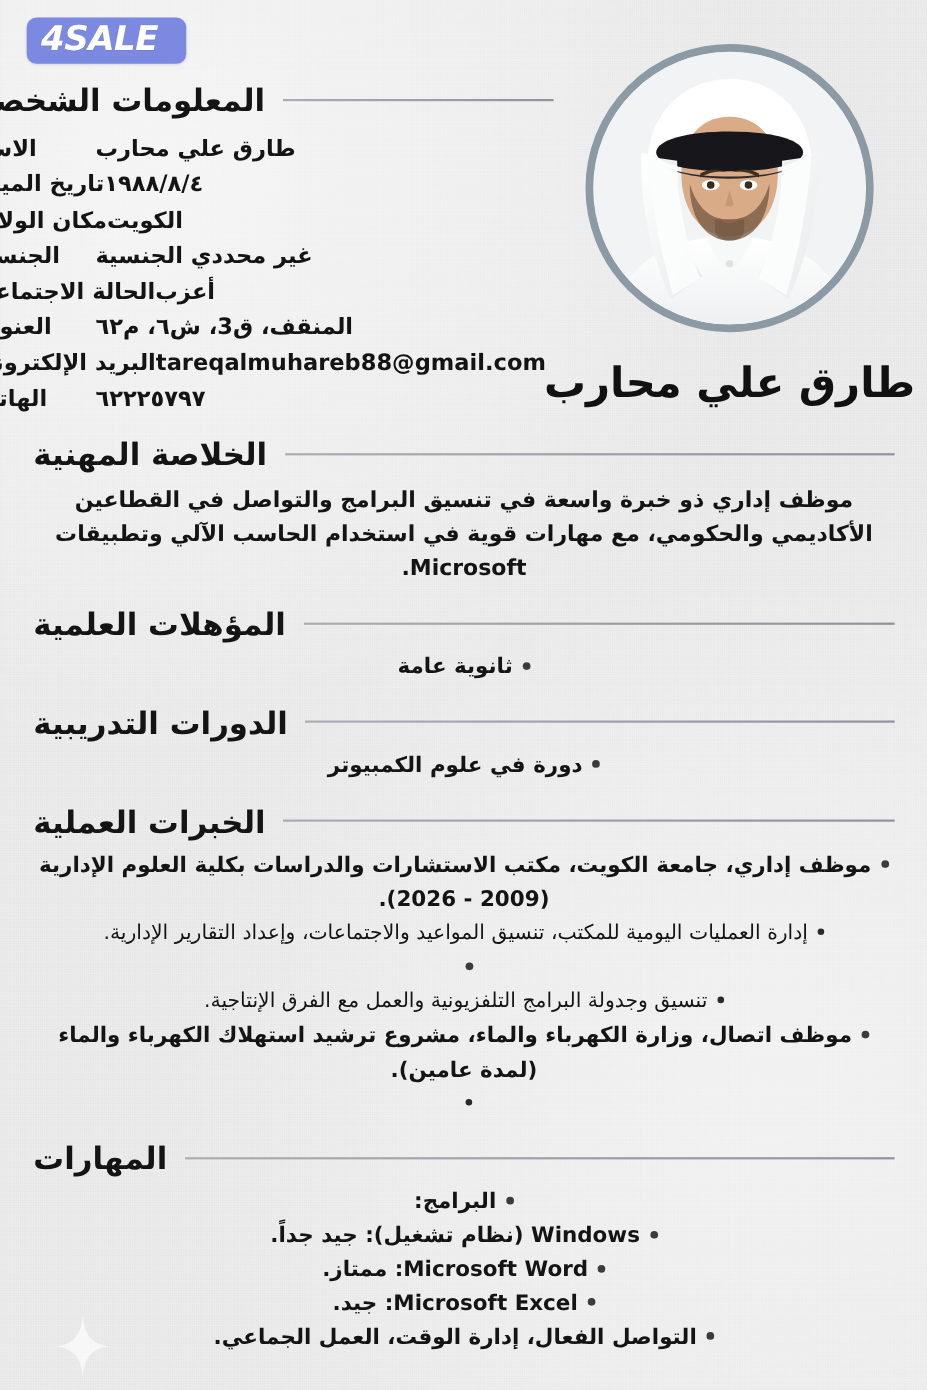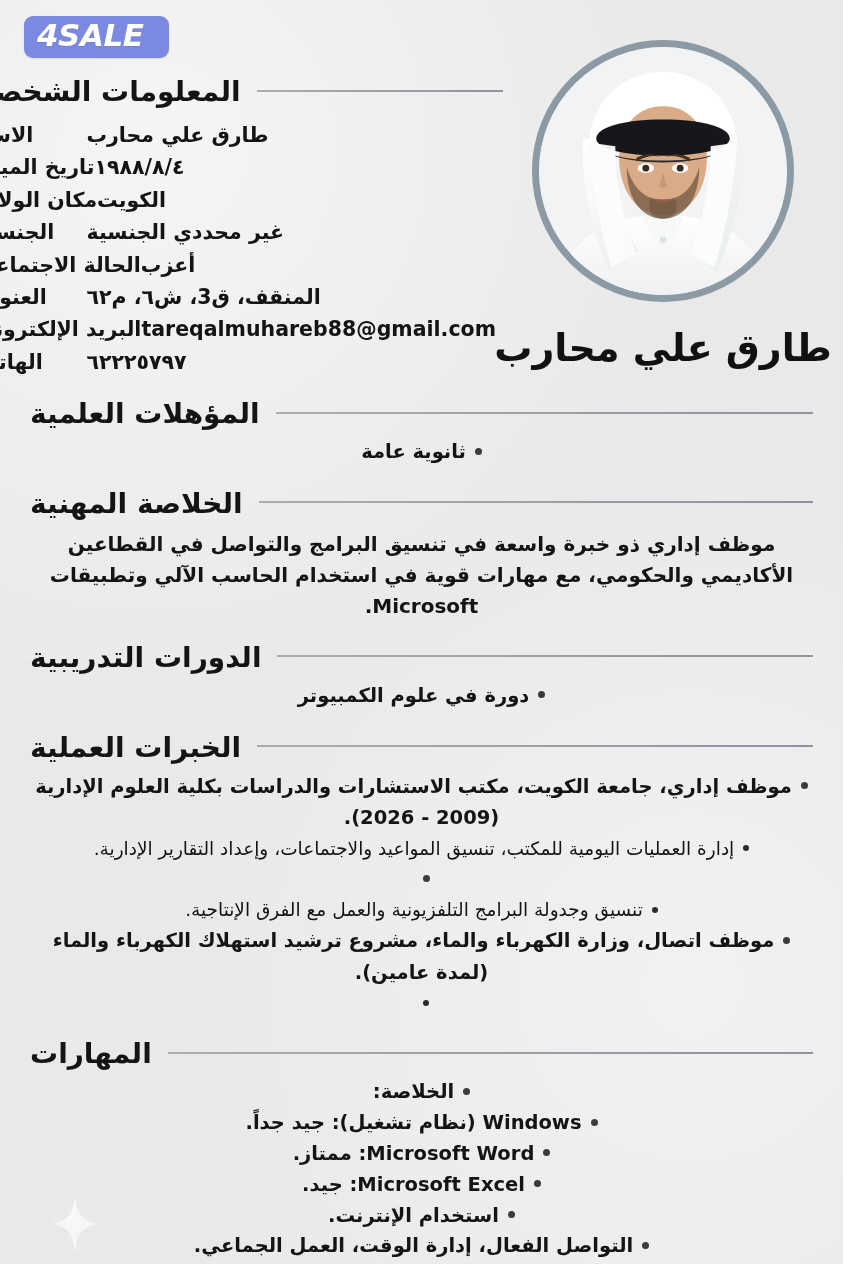--- a/index.html
+++ b/index.html
@@ -327,36 +327,36 @@
           <div class="lbl">الهاتف:</div>
           <div class="val">٦٢٢٢٥٧٩٧</div>
         </div>
 
       </div>
     </div>
   </div>
 
   <div class="sec">
     <div class="section-head">
+      <div class="title">الخلاصة المهنية</div>
+      <div class="rule"></div>
+    </div>
+    <p class="para">موظف إداري ذو خبرة واسعة في تنسيق البرامج والتواصل في القطاعين الأكاديمي والحكومي، مع مهارات قوية في استخدام الحاسب الآلي وتطبيقات Microsoft.</p>
+  </div>
+
+  <div class="sec">
+    <div class="section-head">
       <div class="title">المؤهلات العلمية</div>
       <div class="rule"></div>
     </div>
     <ul class="bullets">
       <li>
         <span class="dot"></span><span>ثانوية عامة</span>
       </li>
     </ul>
-  </div>
-
-  <div class="sec">
-    <div class="section-head">
-      <div class="title">الخلاصة المهنية</div>
-      <div class="rule"></div>
-    </div>
-    <p class="para">موظف إداري ذو خبرة واسعة في تنسيق البرامج والتواصل في القطاعين الأكاديمي والحكومي، مع مهارات قوية في استخدام الحاسب الآلي وتطبيقات Microsoft.</p>
   </div>
 
   <div class="sec">
     <div class="section-head">
       <div class="title">الدورات التدريبية</div>
       <div class="rule"></div>
     </div>
     <ul class="bullets">
       <li>
         <span class="dot"></span><span>دورة في علوم الكمبيوتر</span>
@@ -391,33 +391,30 @@
     </ul>
   </div>
 
   <div class="sec">
     <div class="section-head">
       <div class="title">المهارات</div>
       <div class="rule"></div>
     </div>
     <ul class="bullets skills">
       <li class="lead">
-        <span class="dot"></span><span>الخلاصة:</span>
+        <span class="dot"></span><span>البرامج:</span>
       </li>
       <li class="item">
         <span class="dot"></span><span>Windows (نظام تشغيل): جيد جداً.</span>
       </li>
       <li class="item">
         <span class="dot"></span><span>Microsoft Word: ممتاز.</span>
       </li>
       <li class="item">
         <span class="dot"></span><span>Microsoft Excel: جيد.</span>
       </li>
       <li class="item">
-        <span class="dot"></span><span>استخدام الإنترنت.</span>
-      </li>
-      <li class="item">
         <span class="dot"></span><span>التواصل الفعال، إدارة الوقت، العمل الجماعي.</span>
       </li>
     </ul>
   </div>
 
 </div>
 
 </body></html>

